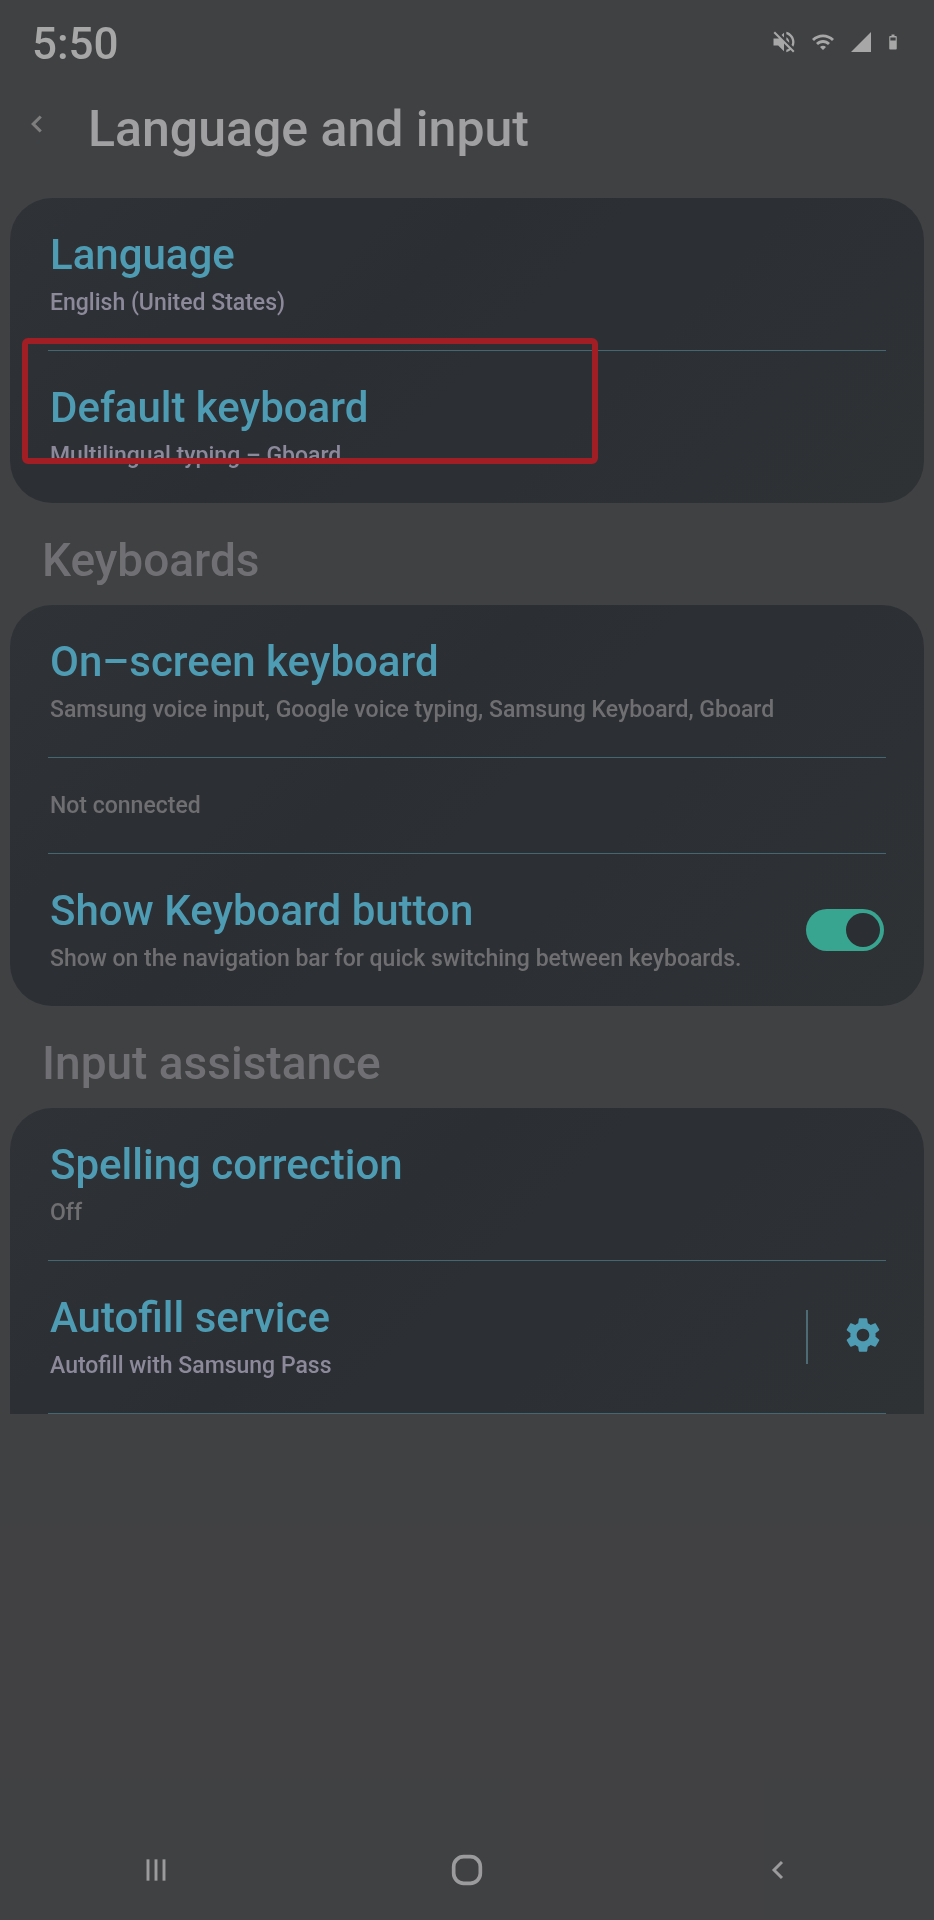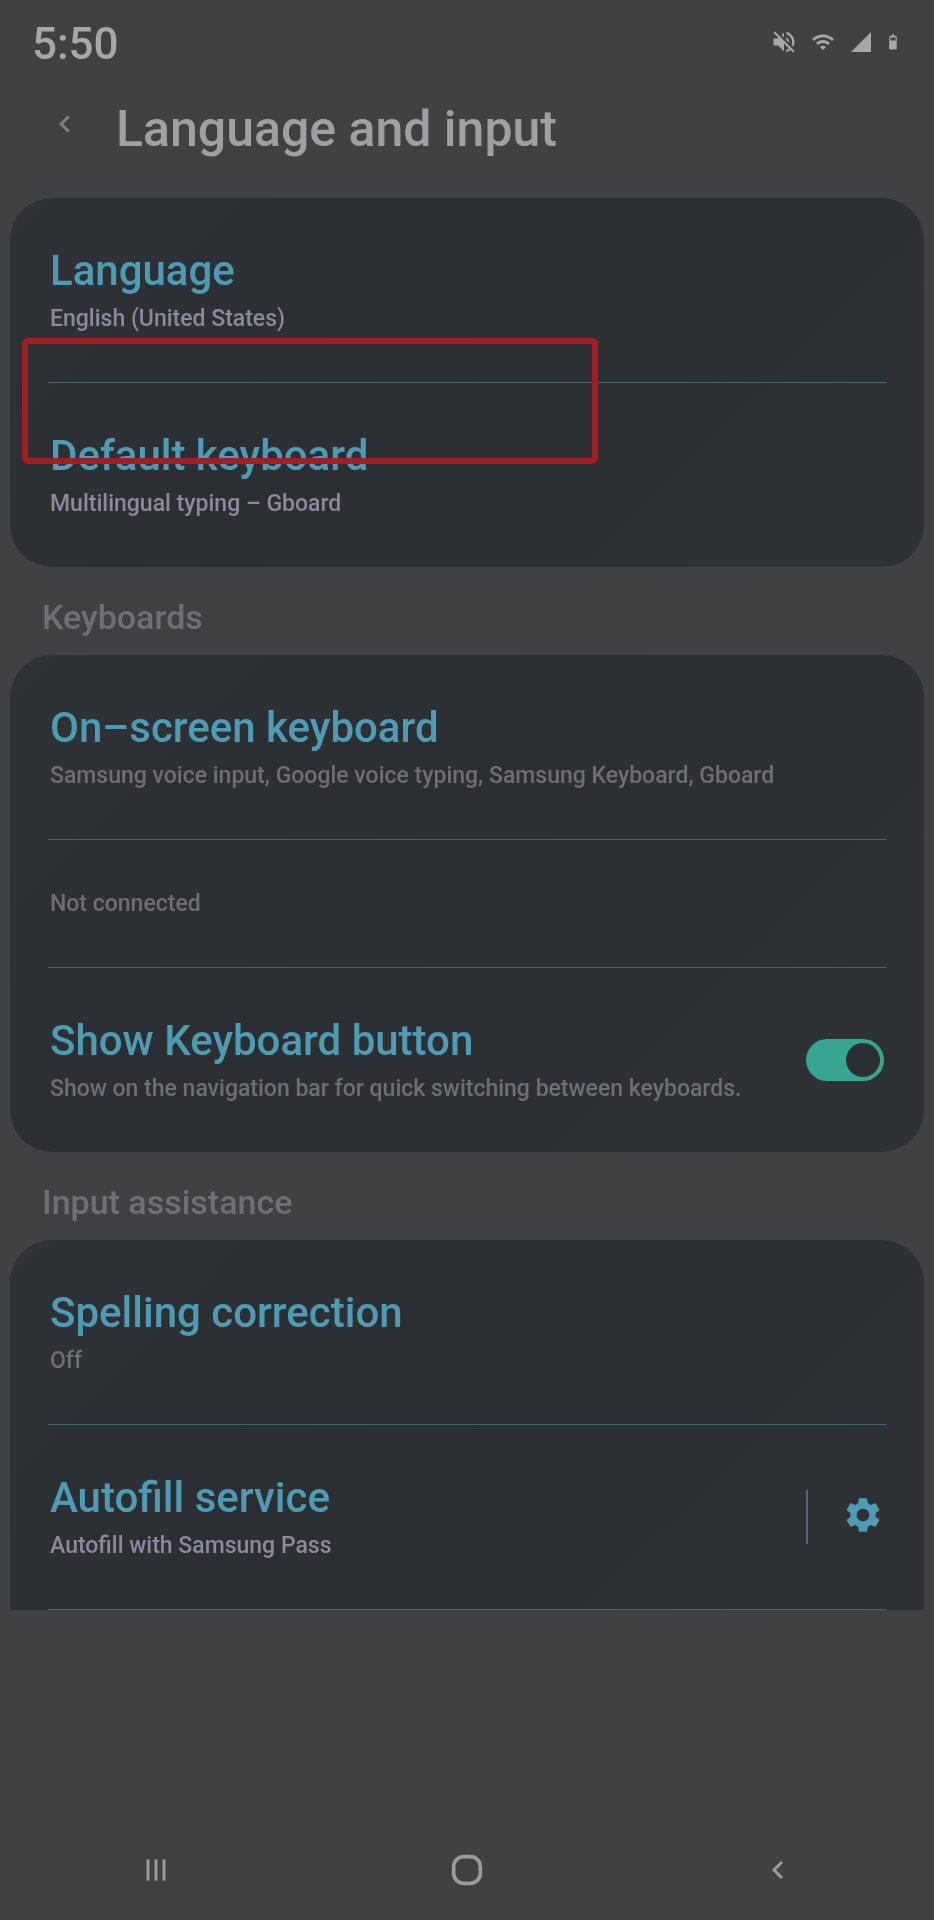--- a/index.html
+++ b/index.html
@@ -27,40 +27,40 @@
     font-weight: 500;
   }
   .status-icons {
     display: flex;
     align-items: center;
     gap: 10px;
   }
   .header {
     display: flex;
     align-items: center;
-    padding: 20px 32px 40px 50px;
+    padding: 20px 32px 40px 22px;
     gap: 36px;
   }
   .back-icon {
     color: #a0a0a0;
     font-size: 40px;
   }
   .header-title {
     font-size: 50px;
     color: #cfcfd1;
     font-weight: 500;
   }
   .card {
     background: linear-gradient(135deg, #32363b 0%, #2d3136 40%, #323639 100%);
     border-radius: 42px;
     margin: 0 10px;
     overflow: hidden;
   }
   .setting-item {
-    padding: 48px 40px;
+    padding: 32px 40px;
     position: relative;
   }
   .setting-title {
     font-size: 42px;
     color: #5ec9e8;
     font-weight: 500;
     margin-bottom: 8px;
   }
   .setting-subtitle {
     font-size: 23px;
@@ -70,21 +70,21 @@
   }
   .setting-subtitle.gray {
     color: #8b8b8e;
   }
   .divider {
     height: 1px;
     background: #4f7f8c;
     margin: 0 38px;
   }
   .section-header {
-    font-size: 34px;
+    font-size: 46px;
     color: #8d8d90;
     font-weight: 500;
     padding: 30px 42px 18px 42px;
   }
   .highlight-box {
     position: absolute;
     border: 6px solid #a01e24;
     border-radius: 6px;
     left: 22px;
     top: 338px;

